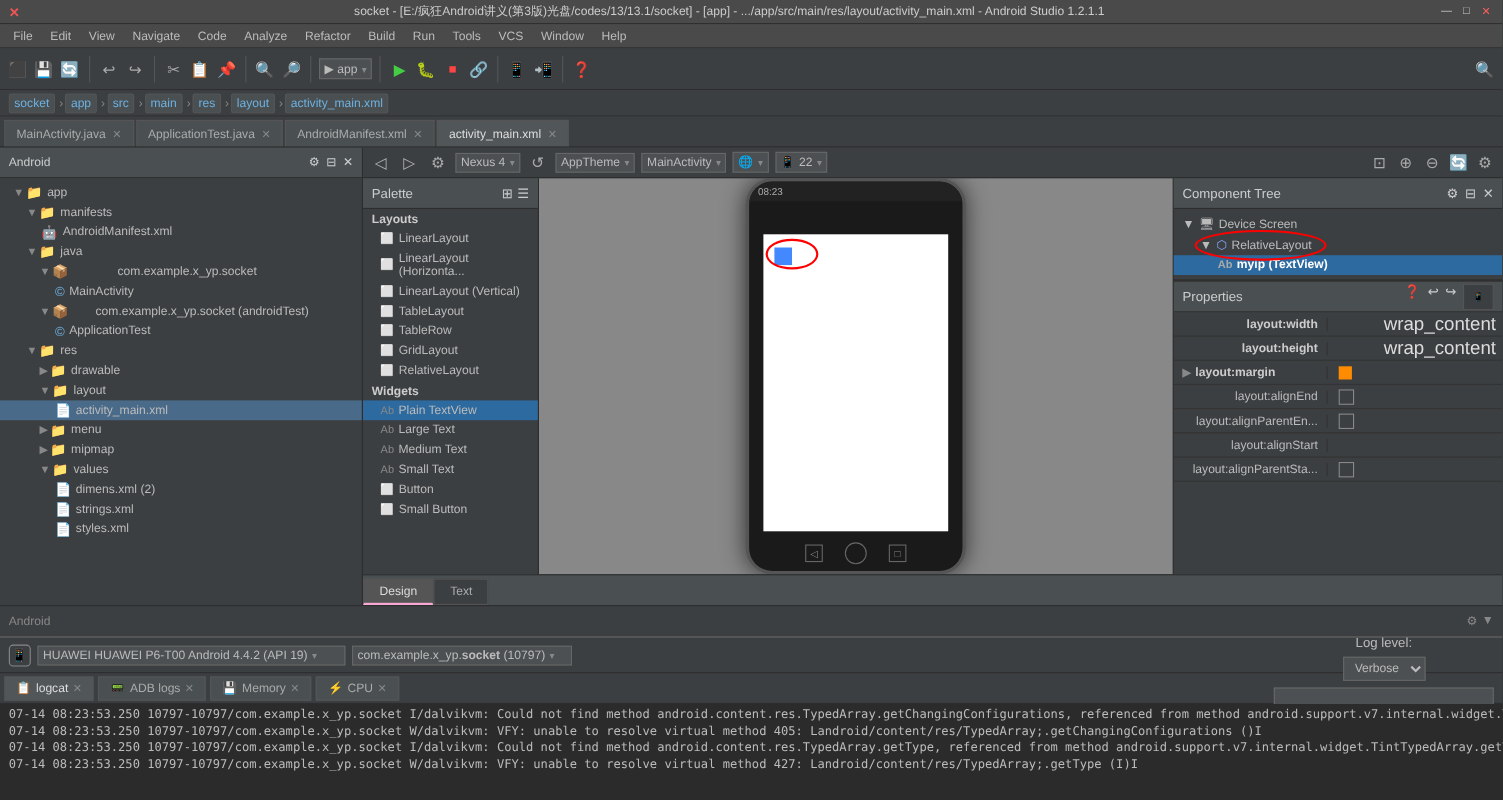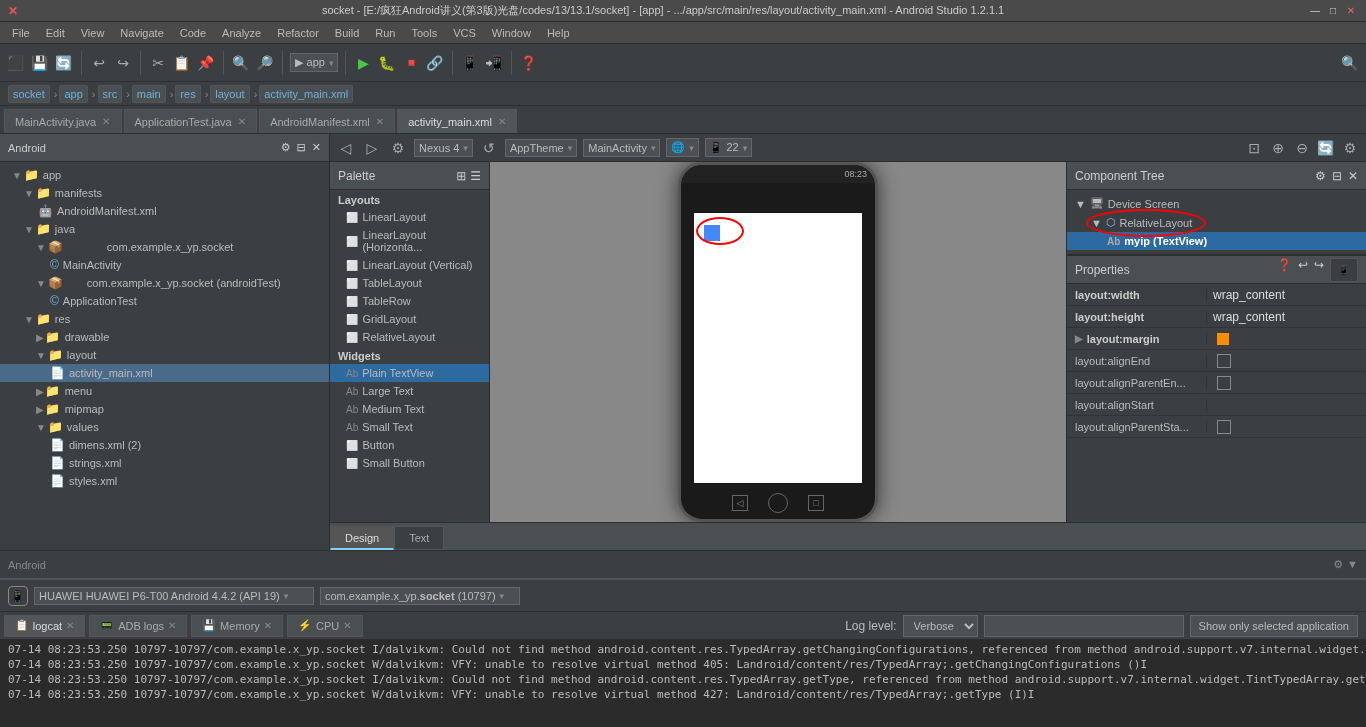--- a/index.html
+++ b/index.html
@@ -60,29 +60,29 @@
     #component-tree { width: 300px; min-width: 300px; background: #3c3f41; border-left: 1px solid #2d2d2d; display: flex; flex-direction: column; }
     #component-tree-header { background: #4a5052; height: 28px; display: flex; align-items: center; padding: 0 8px; border-bottom: 1px solid #2d2d2d; font-size: 12px; color: #ccc; justify-content: space-between; }
     .ct-item { padding: 3px 8px; font-size: 11px; color: #bbb; cursor: pointer; display: flex; align-items: center; gap: 4px; }
 
     
     #properties { border-top: 1px solid #2d2d2d; flex: 1; overflow: auto; }
     #properties-header { background: #4a5052; height: 28px; display: flex; align-items: center; padding: 0 8px; border-bottom: 1px solid #2d2d2d; font-size: 12px; color: #ccc; justify-content: space-between; }
     .prop-row { display: flex; border-bottom: 1px solid #333; height: 22px; align-items: center; }
     .prop-name { width: 140px; padding: 0 8px; font-size: 11px; color: #bbb; border-right: 1px solid #333; }
     .prop-name.bold { font-weight: bold; color: #ccc; }
-    .prop-value { flex: 1; padding: 0 6px; font-size: 12px; color: #ddd; }
+    .prop-value { flex: 1; padding: 0 6px; font-size: 17px; color: #ddd; }
     .prop-arrow { color: #888; margin-right: 4px; font-size: 10px; }
     .prop-checkbox { width: 14px; height: 14px; border: 1px solid #888; margin: 0 4px; }
     .prop-orange { width: 12px; height: 12px; background: #ff8c00; margin: 0 4px; }
 
     
     #design-tabs { background: #4a5052; height: 28px; display: flex; align-items: flex-end; border-top: 1px solid #2d2d2d; }
     .design-tab { background: #3c3f41; border: 1px solid #555; height: 24px; padding: 0 14px; display: flex; align-items: center; font-size: 11px; color: #aaa; cursor: pointer; }
-    .design-tab.active { background: #555; color: #ddd; border-bottom: 2px solid #7dd3fc; }
+    .design-tab.active { background: #555; color: #ddd; border-bottom: 2px solid #f9a8d4; }
 
     
     #android-bar { background: #2d2d2d; height: 28px; display: flex; align-items: center; padding: 0 8px; border-top: 1px solid #222; font-size: 11px; color: #888; }
 
     
     #bottom-panel { height: 200px; background: #2b2b2b; border-top: 2px solid #555; display: flex; flex-direction: column; }
     #bottom-tabs { background: #3c3f41; height: 28px; display: flex; align-items: center; padding: 0 4px; border-bottom: 1px solid #2d2d2d; gap: 4px; }
     .bottom-tab { background: #4a5052; border: 1px solid #555; height: 22px; padding: 0 10px; display: flex; align-items: center; font-size: 11px; color: #aaa; cursor: pointer; gap: 4px; }
     .bottom-tab.active { background: #515658; color: #ddd; }
     #log-content { flex: 1; background: #2b2b2b; overflow: auto; padding: 2px 0; }
@@ -407,21 +407,21 @@
           </div>
         </div>
       </div>
 
       <div id="design-area" style="flex:1;background:#888;display:flex;align-items:center;justify-content:center;position:relative;">
 
         <div style="position:absolute;top:8px;left:50%;transform:translateX(-50%);color:#ddd;font-size:12px;">Nexus _</div>
 
         <div id="phone-mockup" style="width:200px;height:360px;background:#1a1a1a;border-radius:24px;border:3px solid #555;position:relative;display:flex;flex-direction:column;align-items:center;box-shadow:0 0 20px rgba(0,0,0,0.6);">
 
-          <div style="width:100%;height:18px;background:#222;border-radius:20px 20px 0 0;display:flex;align-items:center;justify-content:flex-end;padding:4px 8px;">
+          <div style="width:100%;height:18px;background:#222;border-radius:20px 20px 0 0;display:flex;align-items:center;padding:4px 8px;">
             <span style="color:#aaa;font-size:9px;">08:23</span>
           </div>
 
           <div id="phone-screen" style="width:168px;height:270px;background:white;position:relative;">
 
             <div class="blue-square" style="position:absolute;width:16px;height:16px;background:#4488ff;top:12px;left:10px;"></div>
 
             <div class="red-oval" style="position:absolute;width:48px;height:28px;border:2px solid red;border-radius:50%;top:4px;left:2px;pointer-events:none;"></div>
           </div>
 
@@ -457,21 +457,21 @@
             <div style="position:relative;display:inline-block;">
               <div style="position:absolute;width:120px;height:28px;border:2px solid red;border-radius:50%;top:-14px;left:-110px;pointer-events:none;"></div>
             </div>
           </div>
           <div class="ct-item" style="padding-left:40px;background:#2d6a9f;">
             <span style="color:#aaa;font-size:10px;font-weight:bold;">Ab</span>
             <span style="color:#fff;font-weight:bold;">myip (TextView)</span>
           </div>
         </div>
 
-        <div id="properties" style="flex:1;overflow:auto;">
+        <div id="properties" style="flex:1;overflow:auto;text-align:right;">
           <div id="properties-header" style="background:#4a5052;height:28px;display:flex;align-items:center;padding:0 8px;border-bottom:1px solid #2d2d2d;font-size:12px;color:#ccc;justify-content:space-between;">
             <span>Properties</span>
             <div style="display:flex;gap:6px;">
               <span style="cursor:pointer;">❓</span>
               <span style="cursor:pointer;">↩</span>
               <span style="cursor:pointer;">↪</span>
               <div style="width:28px;height:24px;background:#3c3f41;border:1px solid #555;display:flex;align-items:center;justify-content:center;">
                 <span style="color:#aaa;font-size:9px;">📱</span>
               </div>
             </div>
@@ -564,21 +564,21 @@
       <span>💾</span>
       <span>Memory</span>
       <span style="font-size:10px;color:#888;">✕</span>
     </div>
     <div class="bottom-tab">
       <span>⚡</span>
       <span>CPU</span>
       <span style="font-size:10px;color:#888;">✕</span>
     </div>
 
-    <div style="margin-left:auto;display:flex;align-items:center;gap:6px;padding-right:4px;">
+    <div style="margin-left:auto;display:flex;align-items:center;gap:6px;padding-right:4px;flex-direction:column;">
       <span>Log level:</span>
       <select class="log-level-select">
         <option>Verbose</option>
         <option>Debug</option>
         <option>Info</option>
         <option>Warn</option>
         <option>Error</option>
       </select>
       <input class="search-box" type="text" placeholder="" style="">
       <button class="show-selected-btn">Show only selected application</button>

